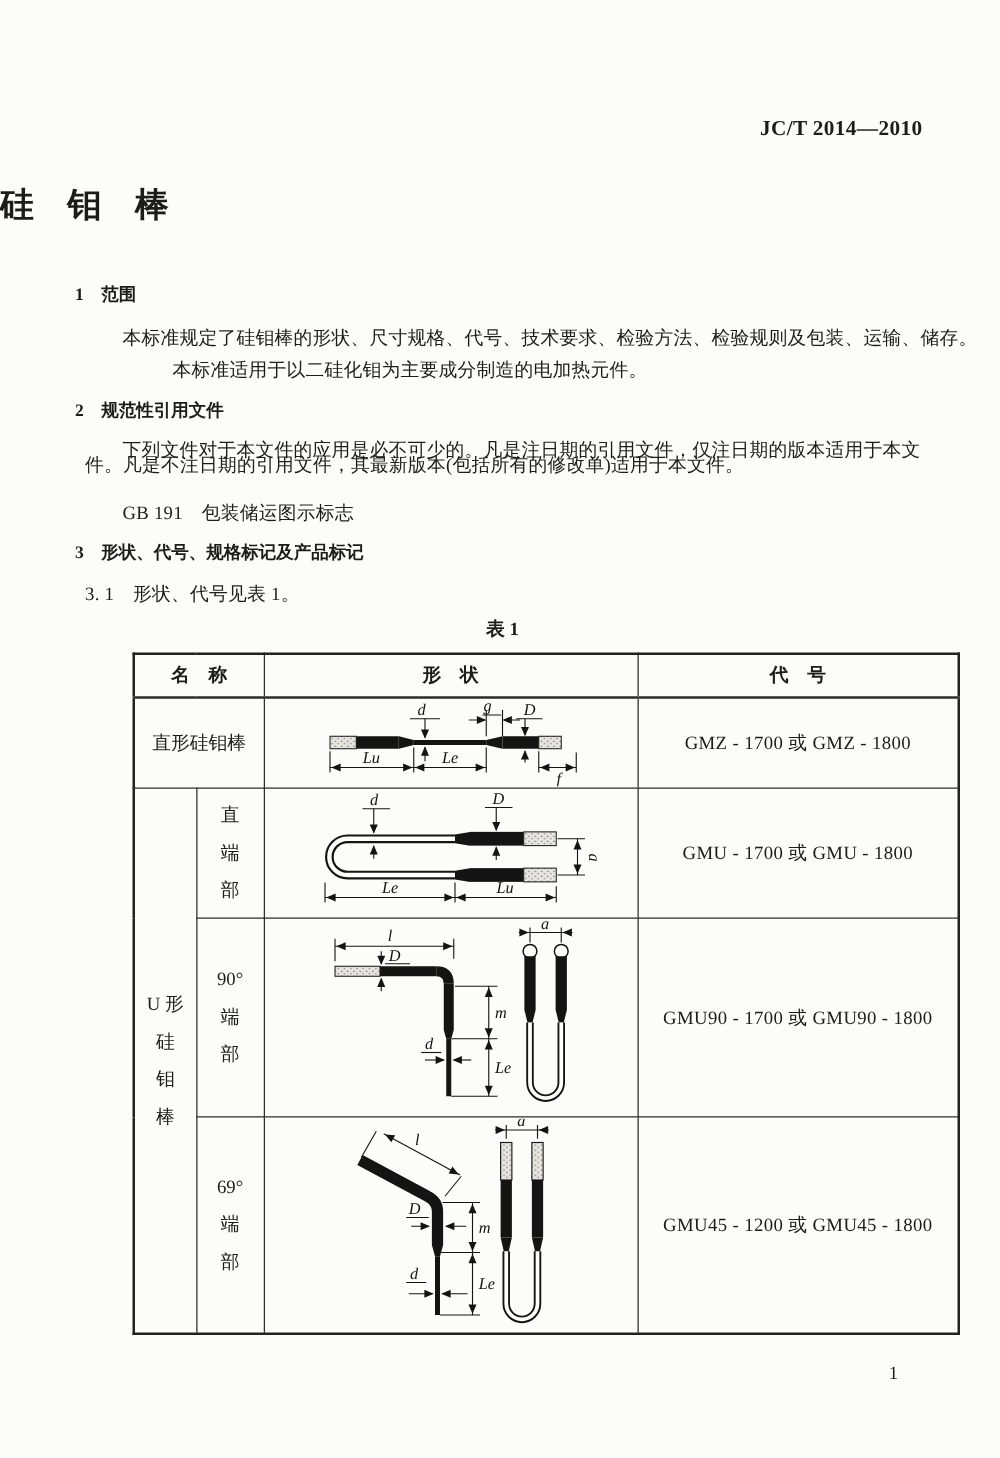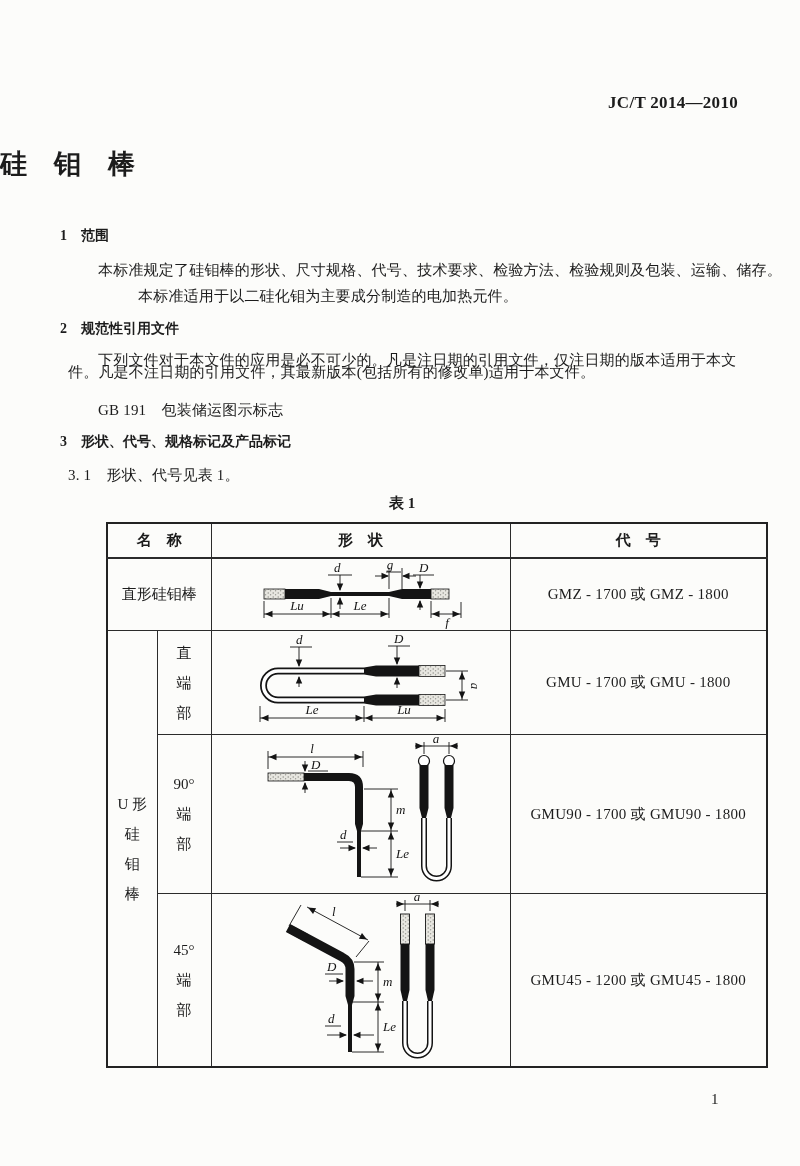--- a/index.html
+++ b/index.html
@@ -278,21 +278,21 @@
           <text x="184" y="122">Le</text>
           <text x="128" y="103">d</text>
           <text x="224" y="7" text-anchor="middle">a</text>
         </svg>
       </td>
       <td class="code-cell">GMU90 - 1700 或 GMU90 - 1800</td>
     </tr>
 
     <tr>
       <td style="height:172px;">
-        <div style="line-height:30px;">45°</div>
+        <div style="line-height:30px;">69°</div>
         <div class="vstack">端部</div>
       </td>
       <td>
         <svg class="diag" width="297" height="170" viewBox="0 0 297 170">
           <defs>
             <pattern id="p4" width="5" height="4" patternUnits="userSpaceOnUse">
               <rect width="5" height="4" fill="#e7e6e0"></rect>
                 <circle cx="1.2" cy="1" r="0.7" fill="#8a8a84"></circle>
                 <circle cx="3.6" cy="2.8" r="0.7" fill="#9a9a94"></circle>
             </pattern>

